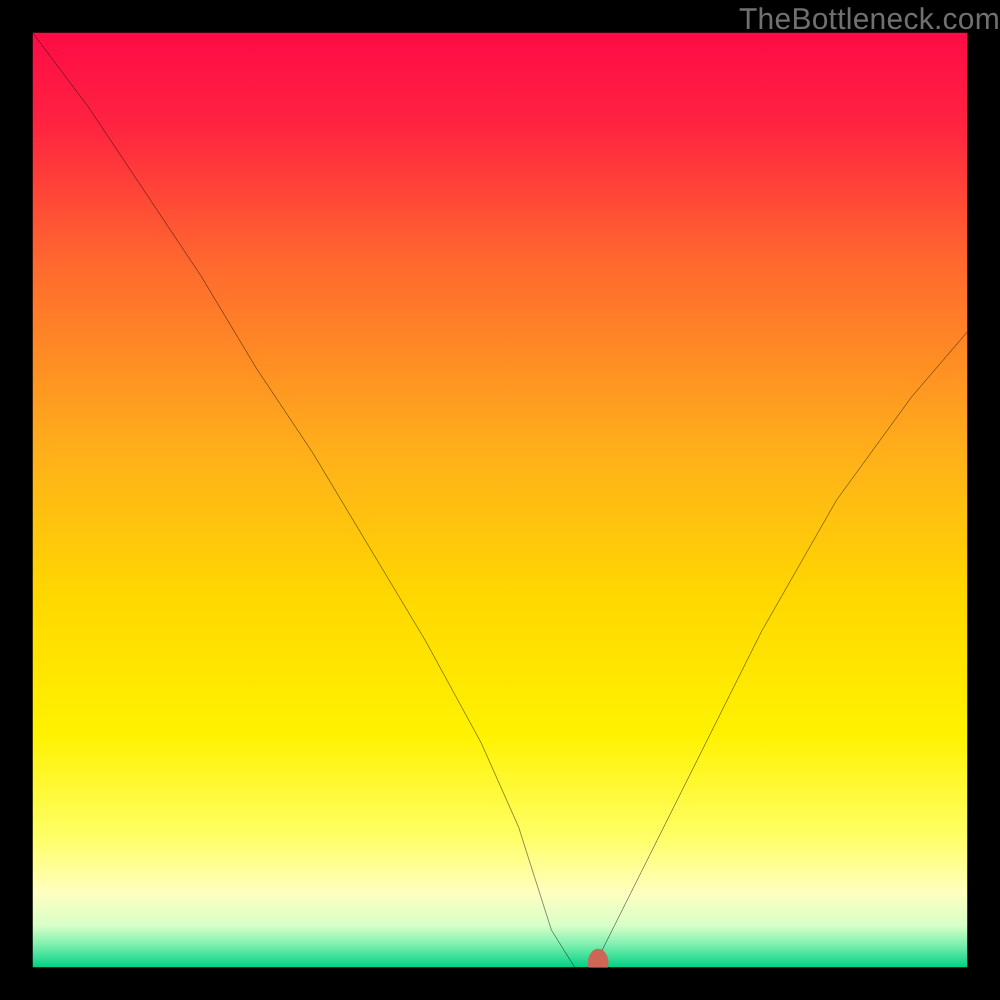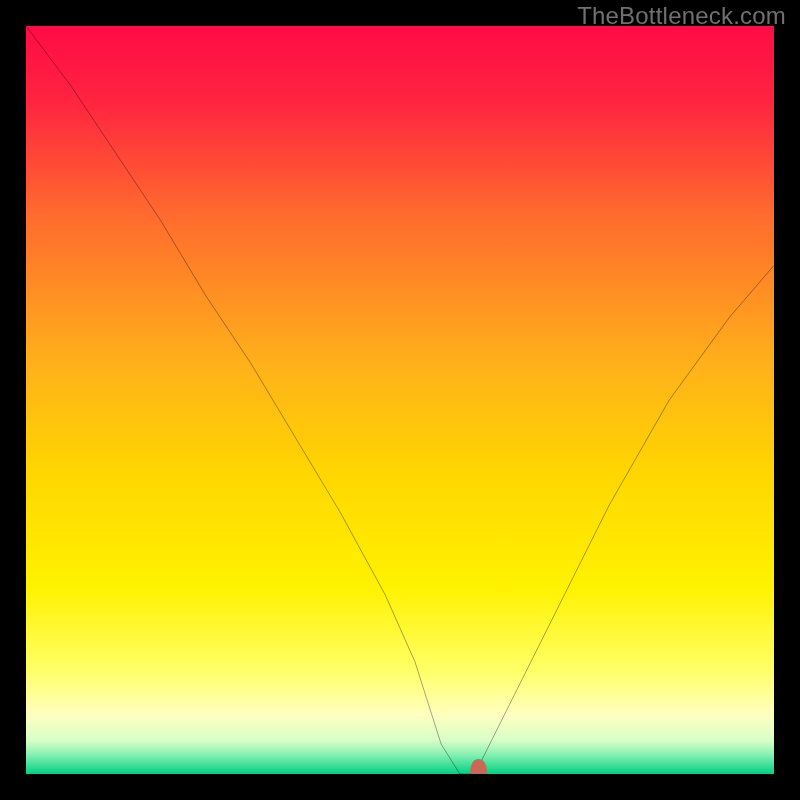--- a/index.html
+++ b/index.html
@@ -7,21 +7,21 @@
     padding: 0;
     width: 800px;
     height: 800px;
     background: #000;
     position: relative;
     font-family: Arial, Helvetica, sans-serif;
   }
   .watermark {
     position: absolute;
     top: 2px;
-    right: 14px;
+    right: 0;
     color: #707070;
     font-size: 24px;
     font-weight: 400;
     z-index: 10;
     letter-spacing: 0.2px;
   }
   .plot-area {
     position: absolute;
     left: 26px;
     top: 26px;

